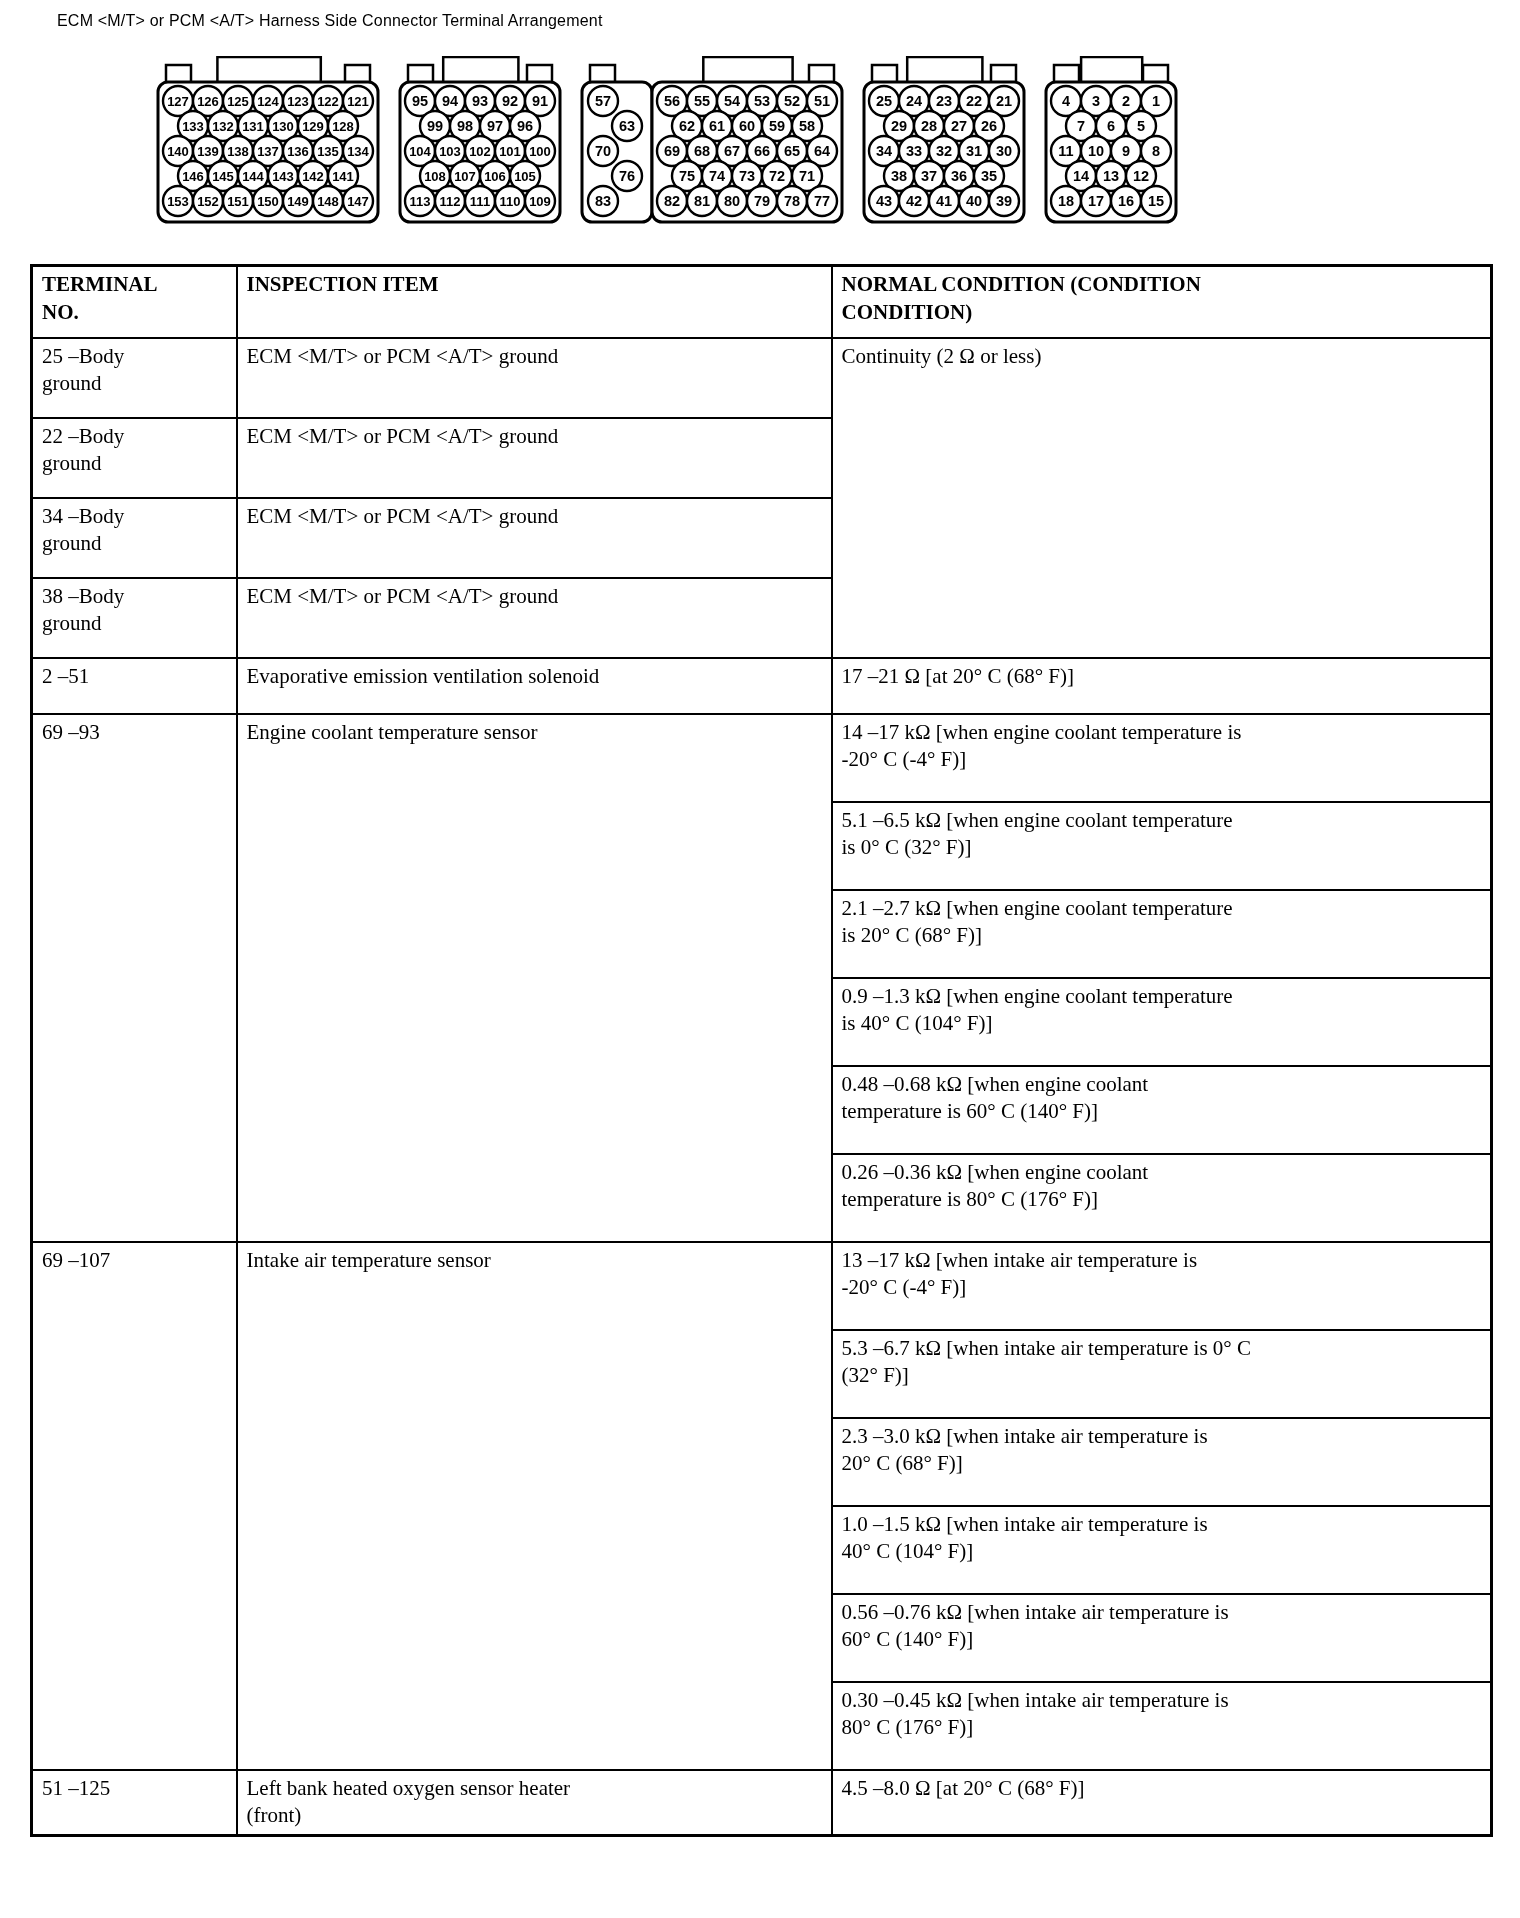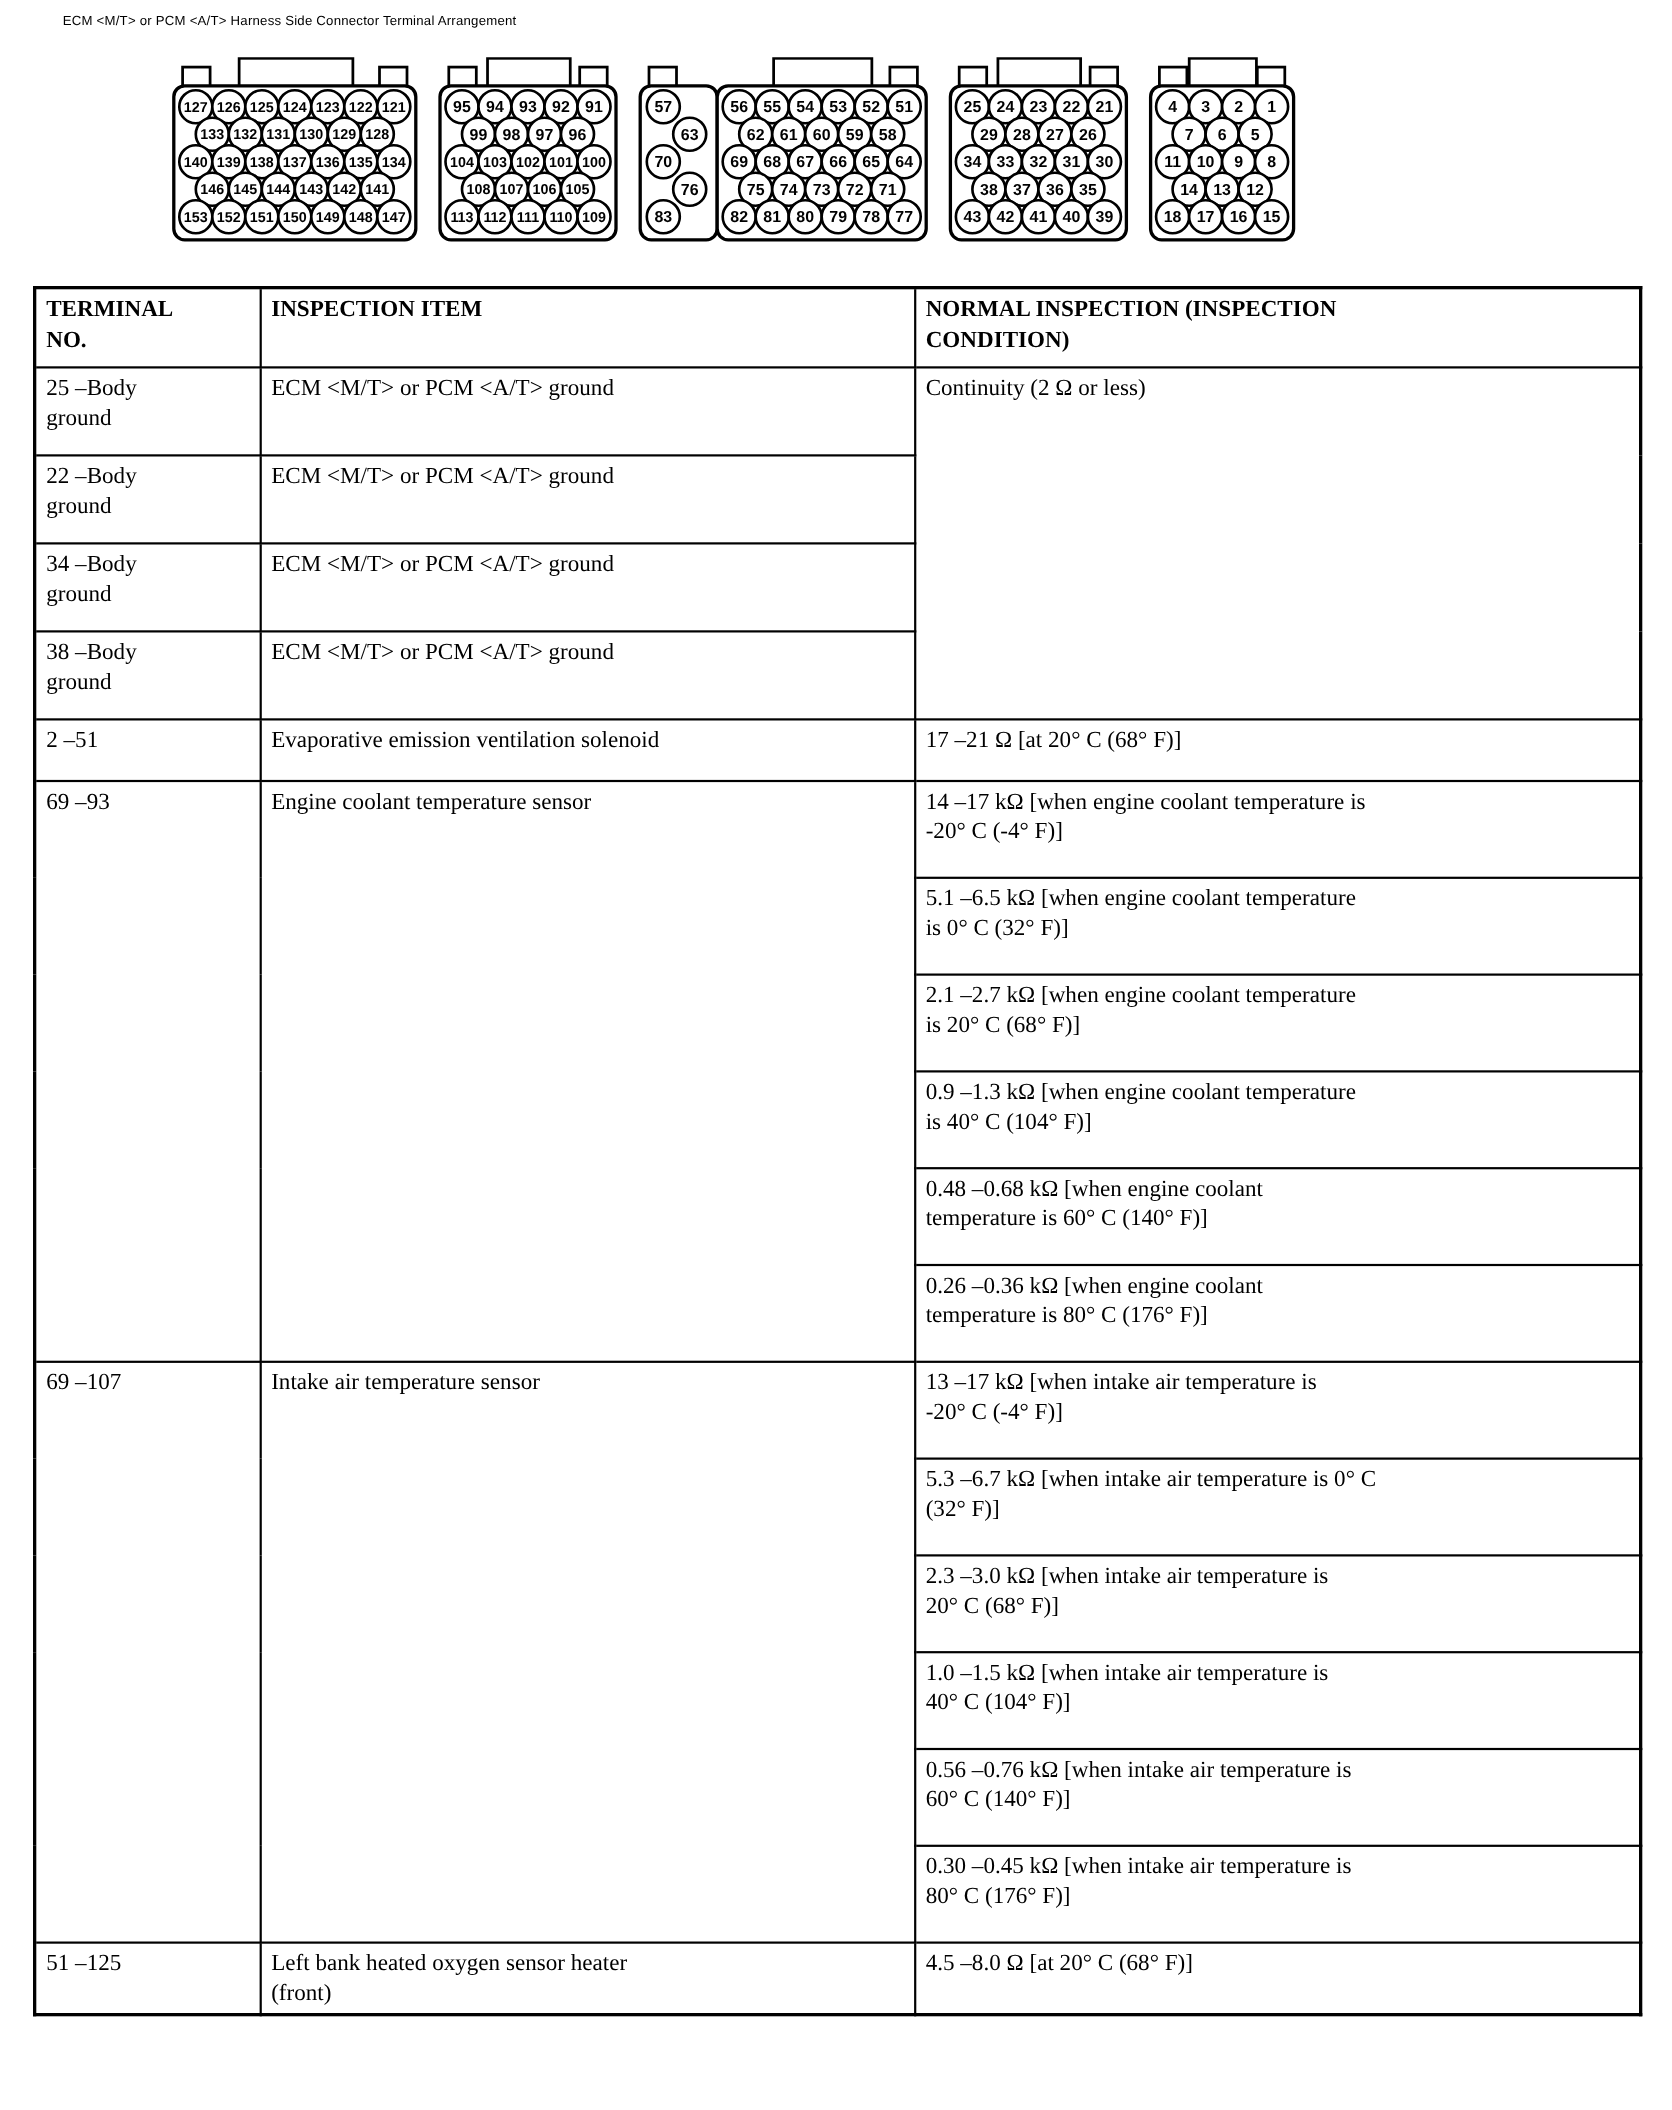--- a/index.html
+++ b/index.html
@@ -5,21 +5,21 @@
   * { box-sizing: border-box; margin: 0; padding: 0; }
   html,body { background:#fff; }
   body {
     width: 1520px; height: 1918px;
     font-family: "Liberation Sans", sans-serif;
     color:#000;
     padding: 12px 30px 0 30px;
     overflow: hidden;
   }
   .title {
-    font-size: 12px;
+    font-size: 16px;
     padding-left: 27px;
     letter-spacing: .2px;
   }
   .diagram-block { margin-top: 26px; }
   .connector-row {
     display: flex;
     align-items: center;
     gap: 16px;
     margin-left: 125px;
   }
@@ -361,21 +361,21 @@
     <colgroup>
       <col style="width:205px">
         <col style="width:595px">
         <col style="width:660px">
     </colgroup>
     <thead>
       <tr>
         <th>TERMINAL
 NO.</th>
         <th>INSPECTION ITEM</th>
-        <th>NORMAL INSPECTION (INSPECTION
+        <th>NORMAL CONDITION (CONDITION
 CONDITION)</th>
       </tr>
     </thead>
     <tbody>
         <tr class="r-tall">
           <td rowspan="1">25 –Body
 ground</td>
           <td rowspan="1">ECM &lt;M/T&gt; or PCM &lt;A/T&gt; ground</td>
           <td rowspan="4">Continuity (2 Ω or less)</td>
         </tr>

